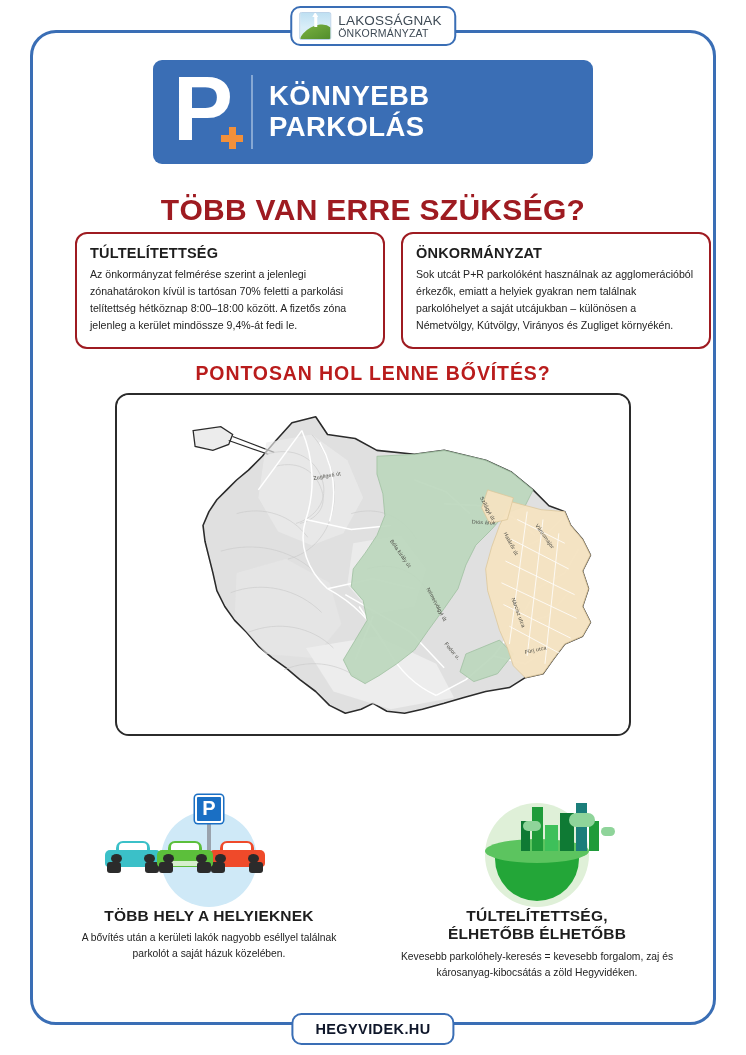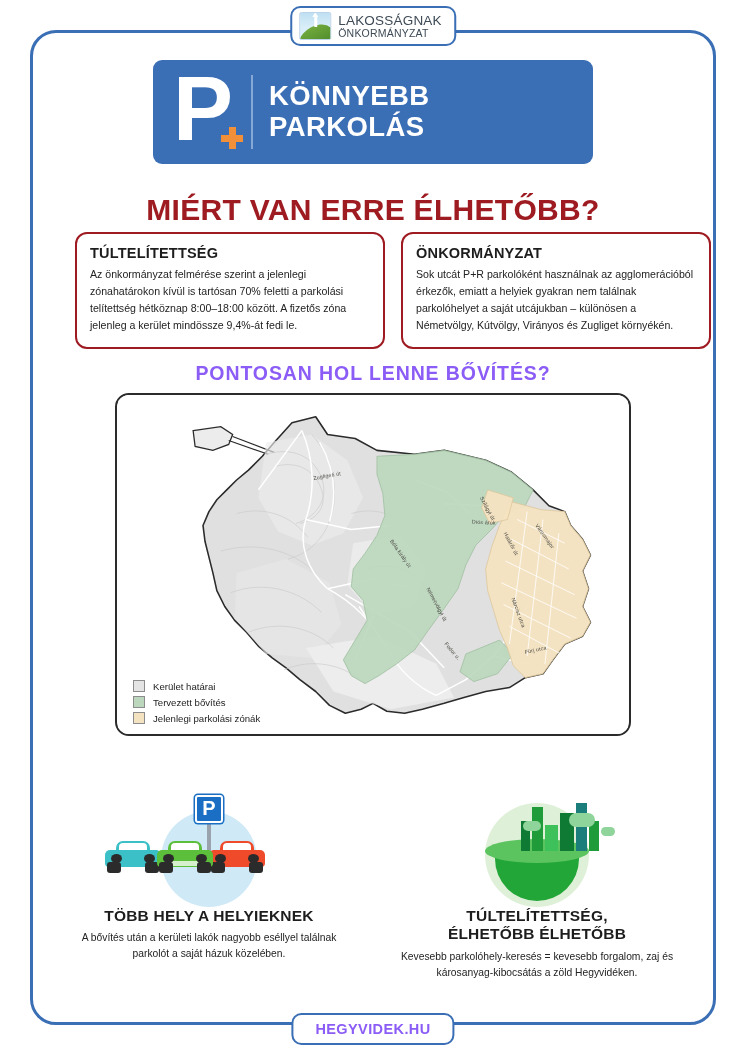--- a/index.html
+++ b/index.html
@@ -111,21 +111,21 @@
   .h-red {
     position: absolute; left: 0; right: 0; top: 193px;
     text-align: center;
     font-size: 30px; font-weight: 700; letter-spacing: .3px;
     color: #9e1b21;
   }
   .h-dark {
     position: absolute; left: 0; right: 0; top: 362px;
     text-align: center;
     font-size: 19.5px; font-weight: 700; letter-spacing: .9px;
-    color: #8b5cf6;
+    color: #b91c1c;
   }
   .h-green {
     position: absolute; left: 0; right: 0; top: 752px;
     text-align: center;
     font-size: 29px; font-weight: 700; letter-spacing: .3px;
     color: #15682c;
   }
 
   
   .boxes {
@@ -260,21 +260,21 @@
   .bld.tl { background: #1b7e7a; }
   .puff {
     position: absolute; background: #8fd49a; border-radius: 9px;
   }
 
   
   .footer-pill {
     position: absolute; left: 50%; bottom: 10px; transform: translateX(-50%);
     background: #ffffff; border: 2.5px solid #3a6eb5; border-radius: 10px;
     padding: 6px 22px; z-index: 6;
-    font-size: 14.5px; font-weight: 700; letter-spacing: .4px; color: #8b5cf6;
+    font-size: 14.5px; font-weight: 700; letter-spacing: .4px; color: #0f172a;
   }
 </style>
 </head>
 <body>
 
 <div class="page">
 
   <div class="frame"></div>
 
   <div class="logo-badge">
@@ -292,21 +292,21 @@
     <div class="banner-p">
       <div class="pglyph">P</div>
       <div class="plus"></div>
     </div>
     <div class="banner-div"></div>
     <div class="banner-lines">
       <div class="bl2">KÖNNYEBB PARKOLÁS</div>
     </div>
   </div>
 
-  <div class="h-red">MIÉRT VAN ERRE ÉLHETŐBB?</div>
+  <div class="h-red">TÖBB VAN ERRE SZÜKSÉG?</div>
 
   <div class="boxes">
     <div class="ibox">
       <h3>TÚLTELÍTETTSÉG</h3>
       <p>Az önkormányzat felmérése szerint a jelenlegi zónahatárokon kívül is tartósan 70% feletti a parkolási telítettség hétköznap 8:00–18:00 között. A fizetős zóna jelenleg a kerület mindössze 9,4%-át fedi le.</p>
     </div>
     <div class="ibox">
       <h3>ÖNKORMÁNYZAT</h3>
       <p>Sok utcát P+R parkolóként használnak az agglomerációból érkezők, emiatt a helyiek gyakran nem találnak parkolóhelyet a saját utcájukban – különösen a Németvölgy, Kútvölgy, Virányos és Zugliget környékén.</p>
     </div>
@@ -402,34 +402,20 @@
         <text class="mlabel" transform="translate(275,148) rotate(55)">Béla király út</text>
         <text class="mlabel" transform="translate(390,140) rotate(62)">Határőr út</text>
         <text class="mlabel" transform="translate(422,132) rotate(55)">Városmajor</text>
         <text class="mlabel" transform="translate(398,206) rotate(70)">Nárcisz utca</text>
         <text class="mlabel" transform="translate(412,262) rotate(-12)">Fürj utca</text>
         <text class="mlabel" transform="translate(312,196) rotate(62)">Németvölgyi út</text>
         <text class="mlabel" transform="translate(330,252) rotate(50)">Fodor u.</text>
       </g>
     </svg>
 
-    <div class="legend">
-      <div class="lrow">
-        <span class="lsw" style="background:#e4e4e4"></span>
-        <span class="lt">Kerület határai</span>
-      </div>
-      <div class="lrow">
-        <span class="lsw" style="background:#bcd7bd"></span>
-        <span class="lt">Tervezett bővítés</span>
-      </div>
-      <div class="lrow">
-        <span class="lsw" style="background:#f4e3c1"></span>
-        <span class="lt">Jelenlegi parkolási zónák</span>
-      </div>
-    </div>
   </div>
 
 
   <div class="benefits">
 
     <div class="ben">
       <div class="art">
         <div class="artbg"></div>
         <div class="ppole"></div>
         <div class="psign">P</div>

